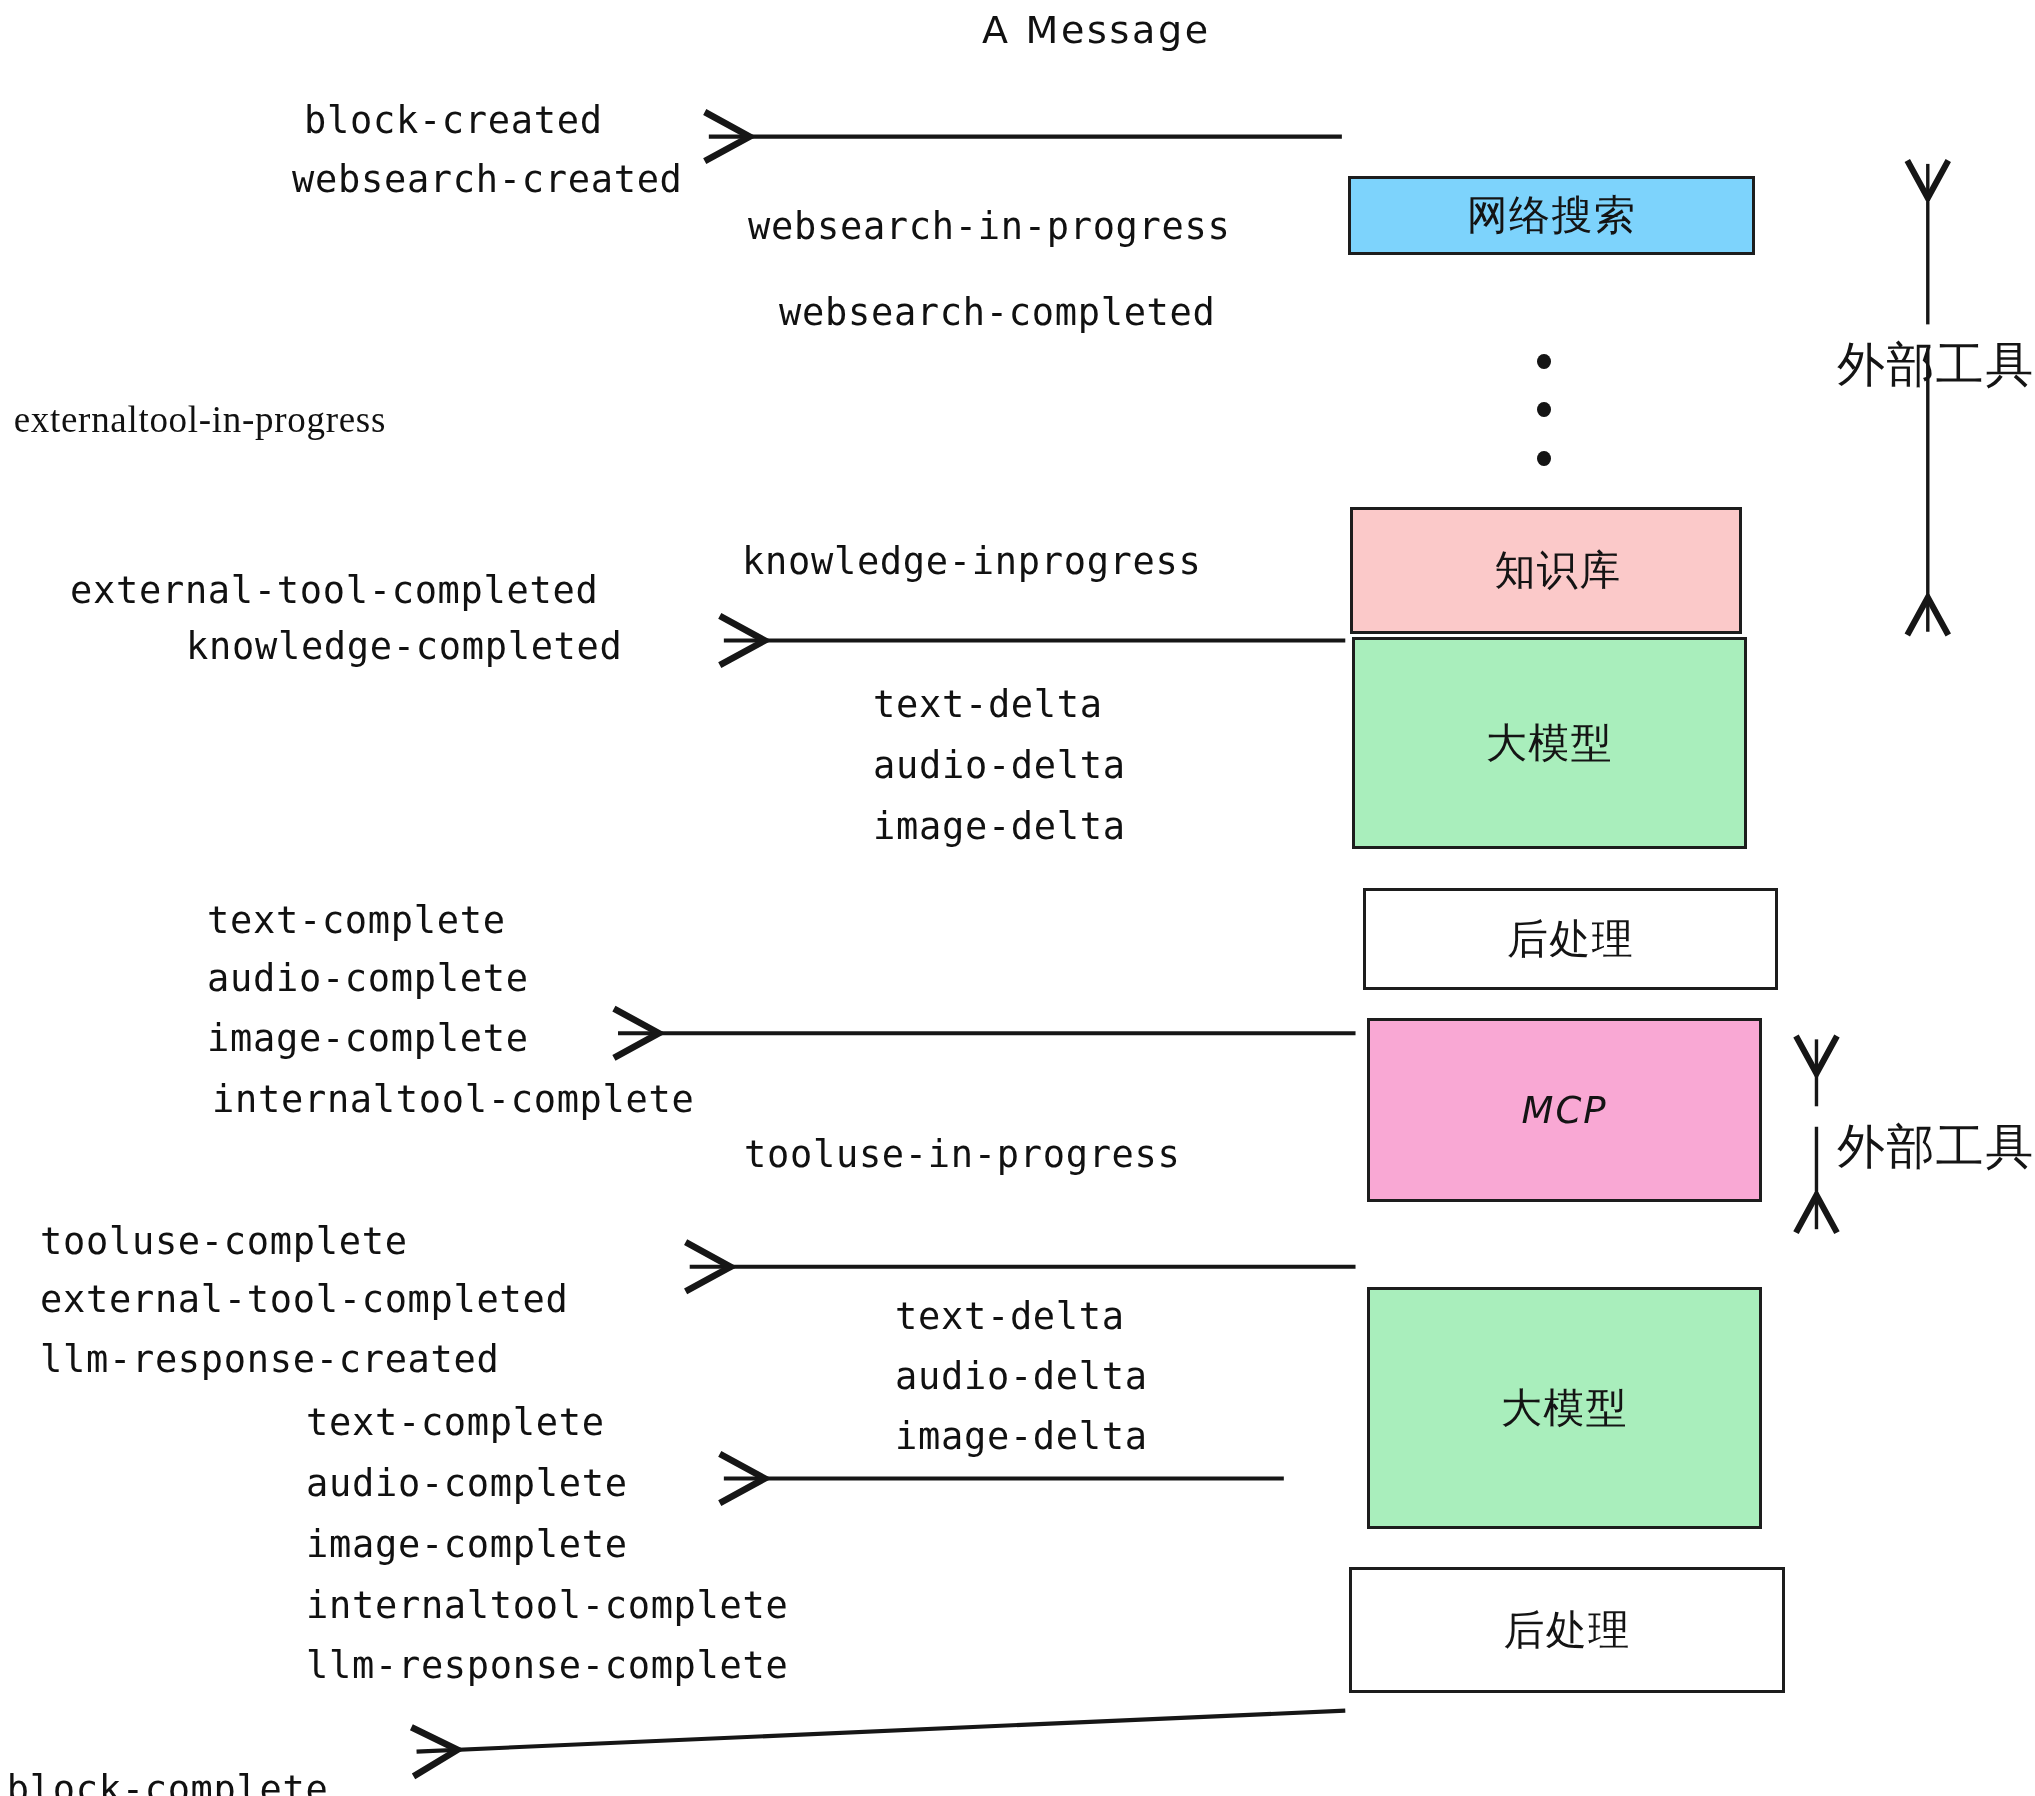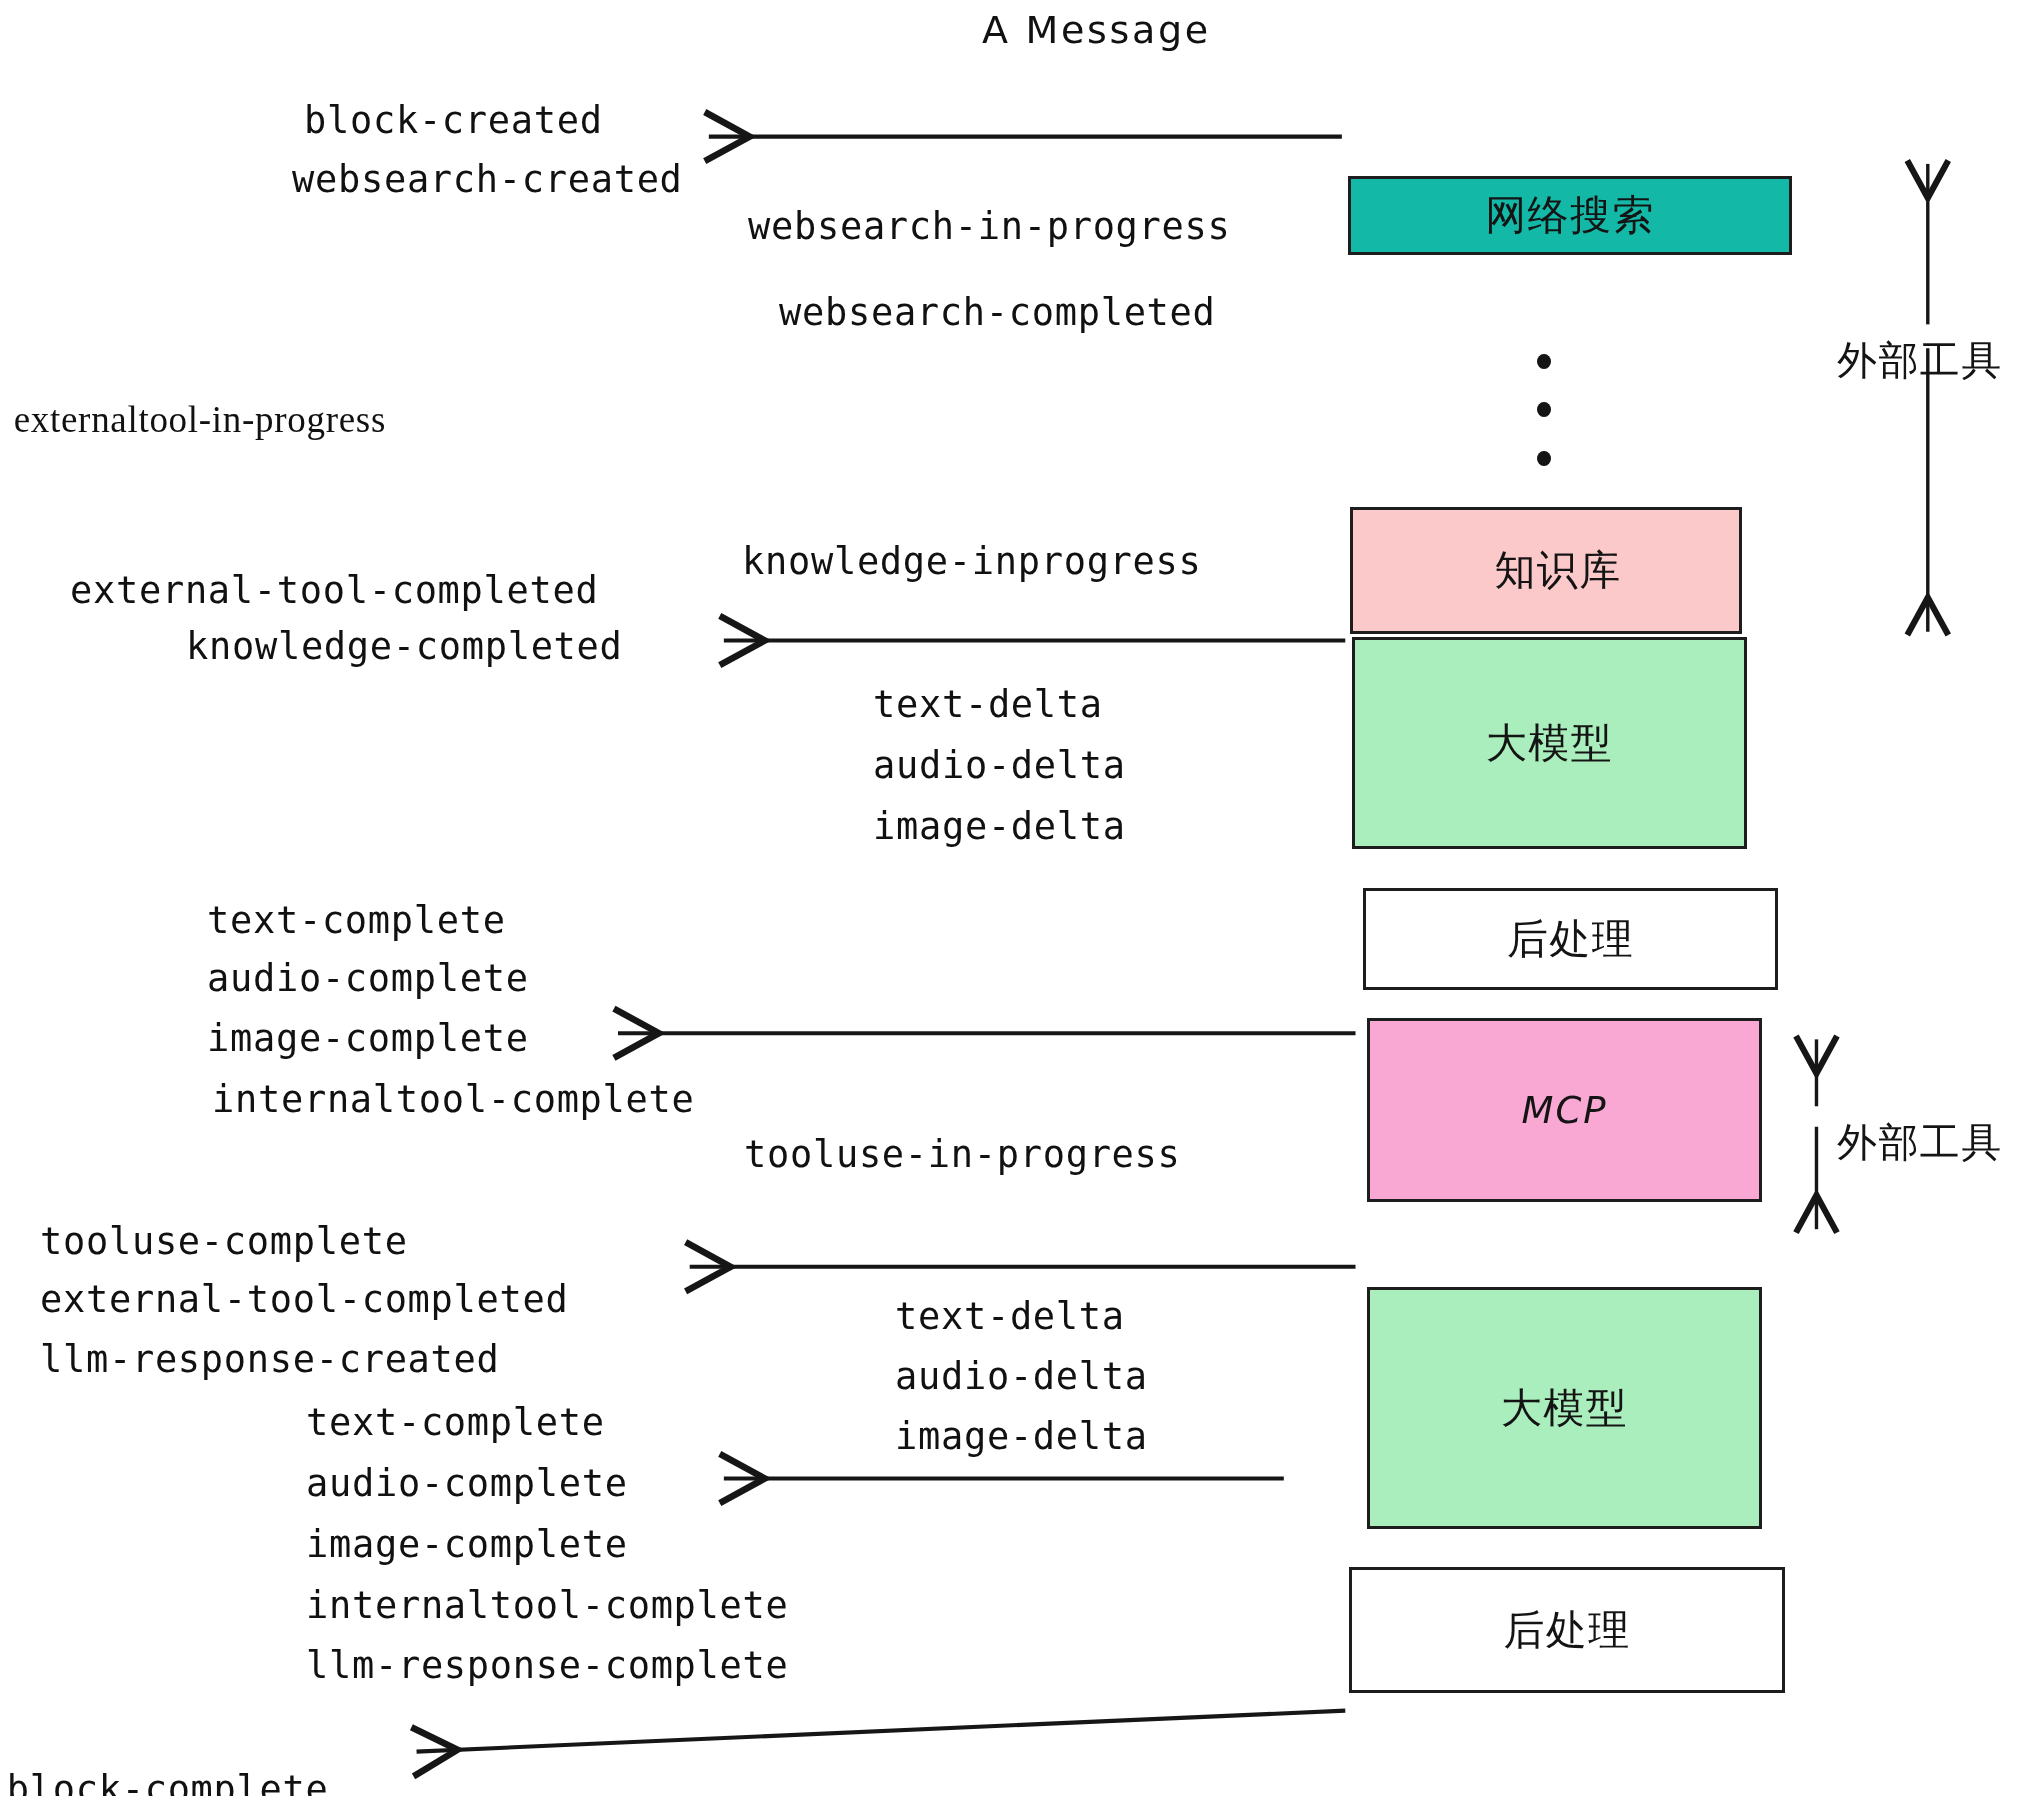--- a/index.html
+++ b/index.html
@@ -38,21 +38,21 @@
     font-family:"DejaVu Sans","Liberation Sans",sans-serif;
     font-size:41px;
     color:#141414;
     letter-spacing:1.4px;
   }
   .box.mcp{font-size:37px;letter-spacing:2px;}
   .cn{
     font-family:"DejaVu Sans","Liberation Sans",sans-serif;
     position:absolute;
     white-space:nowrap;
-    font-size:40px;
+    font-size:48px;
     color:#141414;
     letter-spacing:1.4px;
   }
   .dot{
     position:absolute;
     width:13.7px;height:15px;
     border-radius:50%;
     background:#141414;
   }
   svg.layer{
@@ -88,21 +88,21 @@
       </g>
     <g id="scope-arrows" stroke="#161616" stroke-width="6" fill="none">
         <line x1="2823" y1="475" x2="2823" y2="240" marker-end="url(#ahu)" stroke-width="5"></line>
         <line x1="2823" y1="510" x2="2823" y2="925" marker-end="url(#ahu)" stroke-width="5"></line>
         <line x1="2660" y1="1620" x2="2660" y2="1522" marker-end="url(#ahu)" stroke-width="5"></line>
         <line x1="2660" y1="1650" x2="2660" y2="1800" marker-end="url(#ahu)" stroke-width="5"></line>
       </g>
   </svg>
 
   <div id="boxes">
-      <div class="box" style="left: 1348px; top: 176px; width: 444px; height: 79px; background: #14b8a6;">网络搜索</div>
+      <div class="box" style="left: 1348px; top: 176px; width: 407px; height: 79px; background: #7dd3fc;">网络搜索</div>
       <div class="box" style="left: 1350px; top: 507px; width: 392px; height: 127px; background: rgb(251, 201, 201); padding-left: 24px;">知识库</div>
       <div class="box" style="left: 1352px; top: 637px; width: 395px; height: 212px; background: rgb(169, 238, 188);">大模型</div>
       <div class="box" style="left: 1363px; top: 888px; width: 415px; height: 102px; background: rgb(255, 255, 255);">后处理</div>
       <div class="box mcp" style="left: 1367px; top: 1018px; width: 395px; height: 184px; background: #f9a8d4; font-style: italic;">MCP</div>
       <div class="box" style="left: 1367px; top: 1287px; width: 395px; height: 242px; background: rgb(169, 238, 188);">大模型</div>
       <div class="box" style="left: 1349px; top: 1567px; width: 436px; height: 126px; background: rgb(255, 255, 255);">后处理</div>
     </div>
   <div id="labels">
       <div class="evt" style="left: 304px; top: 102px;">block-created</div>
       <div class="evt" style="left: 292px; top: 161px;">websearch-created</div>

